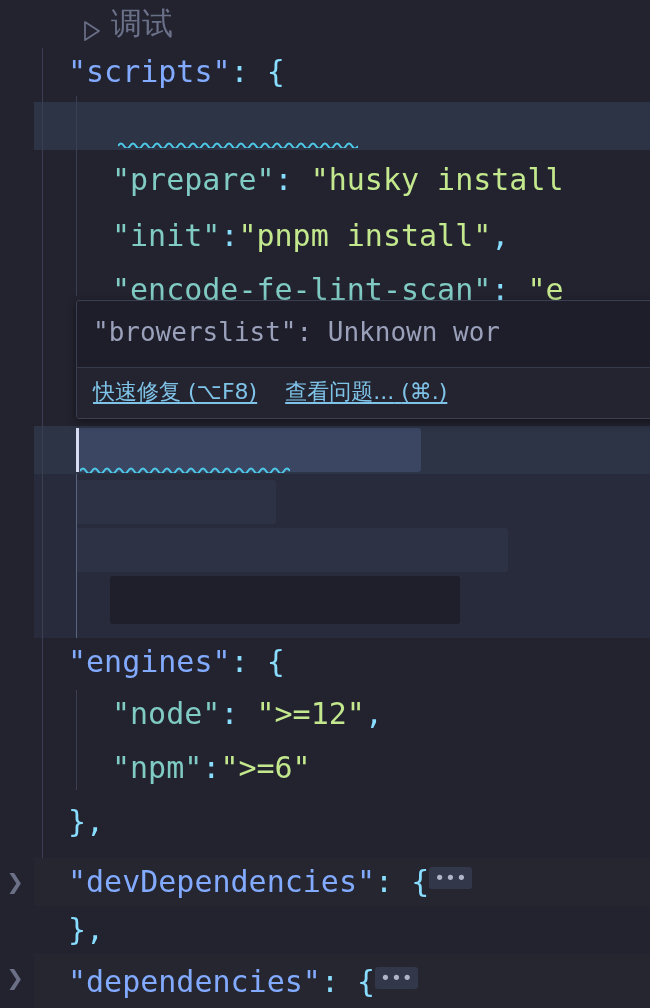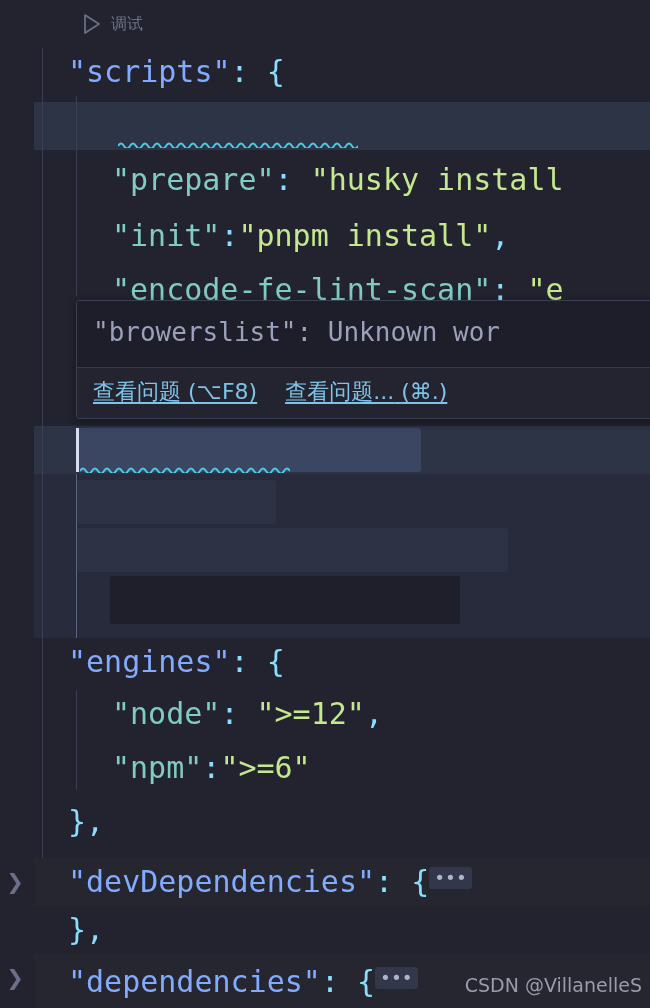--- a/index.html
+++ b/index.html
@@ -117,21 +117,21 @@
   }
 
   
   .codelens {
     position: absolute;
     display: flex;
     align-items: center;
     gap: 9px;
     color: #6b7089;
     font-family: "DejaVu Sans", sans-serif;
-    font-size: 16px;
+    font-size: 31px;
     z-index: 5;
     user-select: none;
   }
   .codelens .play {
     display: inline-block;
     width: 20px;
     height: 22px;
   }
 
   
@@ -320,20 +320,19 @@
 
   <svg class="wave" style="left:80px; top:465px;" width="210" height="8" viewBox="0 0 210 8" preserveAspectRatio="none">
     <path d="M0 6 Q3 1 6 6 T12 6 T18 6 T24 6 T30 6 T36 6 T42 6 T48 6 T54 6 T60 6 T66 6 T72 6 T78 6 T84 6 T90 6 T96 6 T102 6 T108 6 T114 6 T120 6 T126 6 T132 6 T138 6 T144 6 T150 6 T156 6 T162 6 T168 6 T174 6 T180 6 T186 6 T192 6 T198 6 T204 6 T210 6" fill="none" stroke="#4ec9e8" stroke-width="2"></path>
   </svg>
 
   <div class="caret" style="left:76px; top:428px; height:44px;"></div>
 
   <div class="hover-widget">
     <div class="hover-body">"browerslist": Unknown wor</div>
     <div class="hover-actions">
-      <span class="hover-action"><span>查看问题</span> <span class="kbd">(⌥F8)</span></span>
+      <span class="hover-action"><span>快速修复</span> <span class="kbd">(⌥F8)</span></span>
       <span class="hover-action"><span>查看问题...</span> <span class="kbd">(⌘.)</span></span>
     </div>
   </div>
 
-  <div class="watermark">CSDN @VillanelleS</div>
 
 </div>
 
 </body></html>

